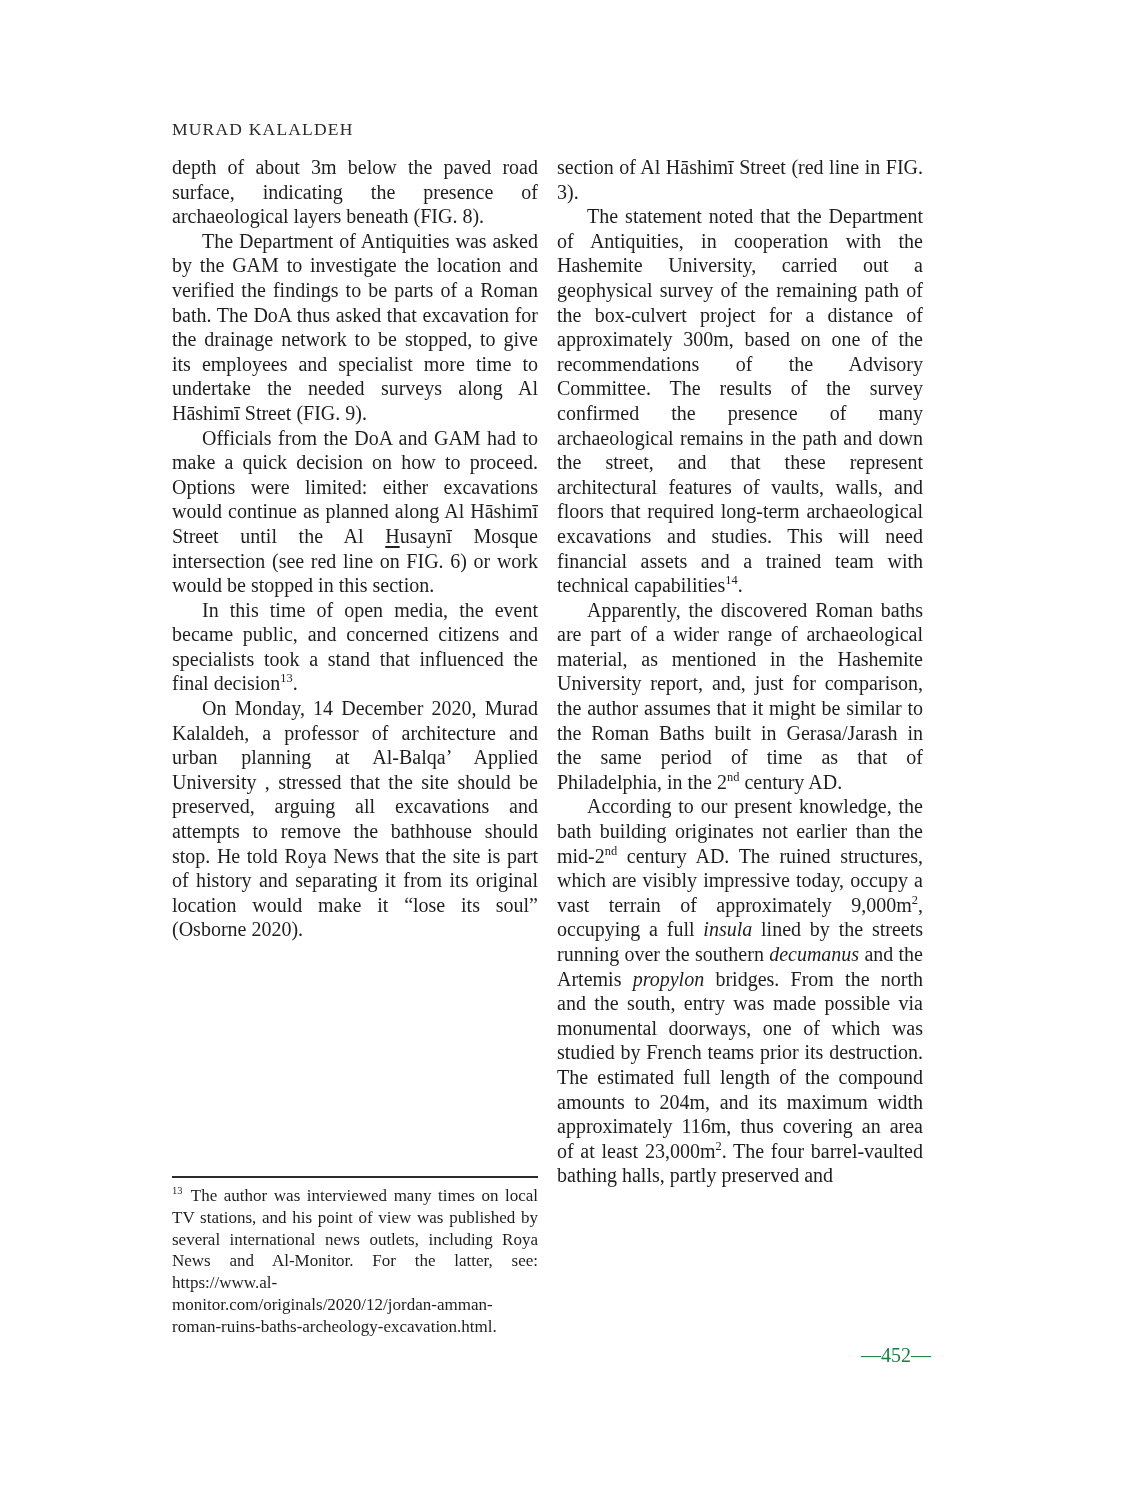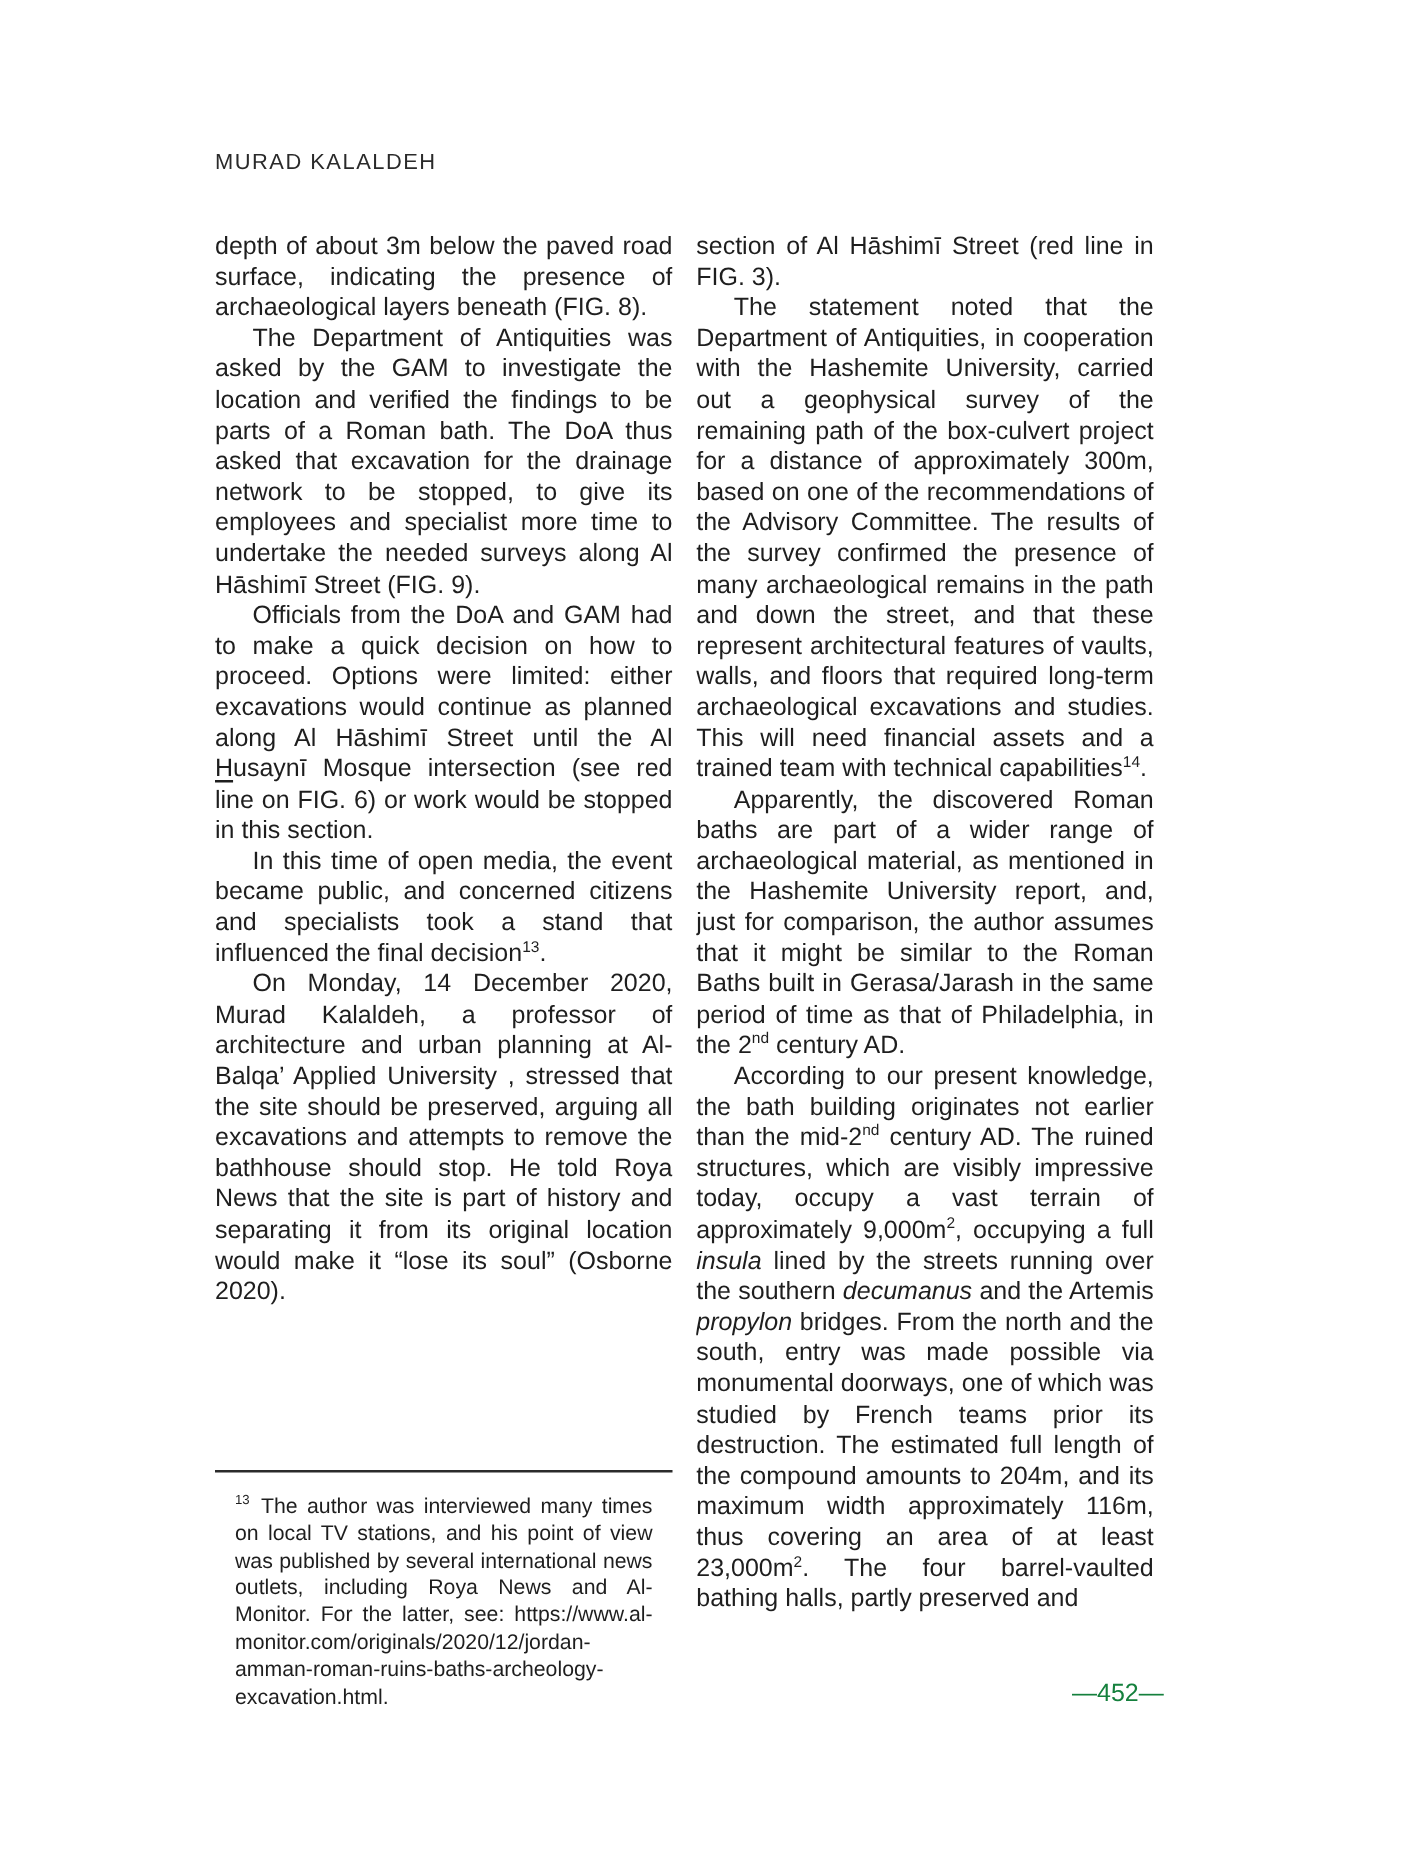--- a/index.html
+++ b/index.html
@@ -1,31 +1,31 @@
 <!DOCTYPE html>
 <html lang="en"><head>
 <meta charset="utf-8">
 <style>
   html,body{margin:0;padding:0;background:#ffffff;}
   .page{
     position:relative;
     width:1126px;height:1500px;
     background:#ffffff;
-    font-family:Liberation Sans, sans-serif;
+    font-family:Liberation Serif, serif;
     color:#1e1e1e;
     overflow:hidden;
   }
   .running-head{
     position:absolute;left:172px;top:119px;
     font-size:17.5px;letter-spacing:1.2px;
     color:#2a2a2a;
     white-space:nowrap;
   }
   .col{
-    position:absolute;top:185px;width:366px;
+    position:absolute;top:155px;width:366px;
     font-size:20px;line-height:24.6px;
     text-align:justify;
     overflow:hidden;
   }
   .col-left{left:172px;height:1002px;}
   .col-right{left:557px;height:1126px;}
   p.para{margin:0;padding:0;}
   p.para.indent{text-indent:30px;}
   sup{font-size:62%;line-height:0;vertical-align:super;letter-spacing:0;}
   i{font-style:italic;}
@@ -35,21 +35,21 @@
     font-size:17px;line-height:21.8px;
     text-align:justify;color:#1e1e1e;
   }
   .fn-left{left:172px;top:1176px;}
   .fn-right{left:557px;top:1299px;}
   .fn-rule{
     border:none;margin:0 0 7px 0;
     border-top:2px solid #2b2b2b;
     width:366px;height:0;
   }
-  .fn-text{margin:16px;}
+  .fn-text{margin:0;}
   .fn-text sup{margin-right:2px;}
   .page-number{
     position:absolute;left:180px;top:1344px;width:751px;
     text-align:right;font-size:20px;color:#15803d;
   }
 </style>
 </head>
 <body>
 
 <div class="page">

